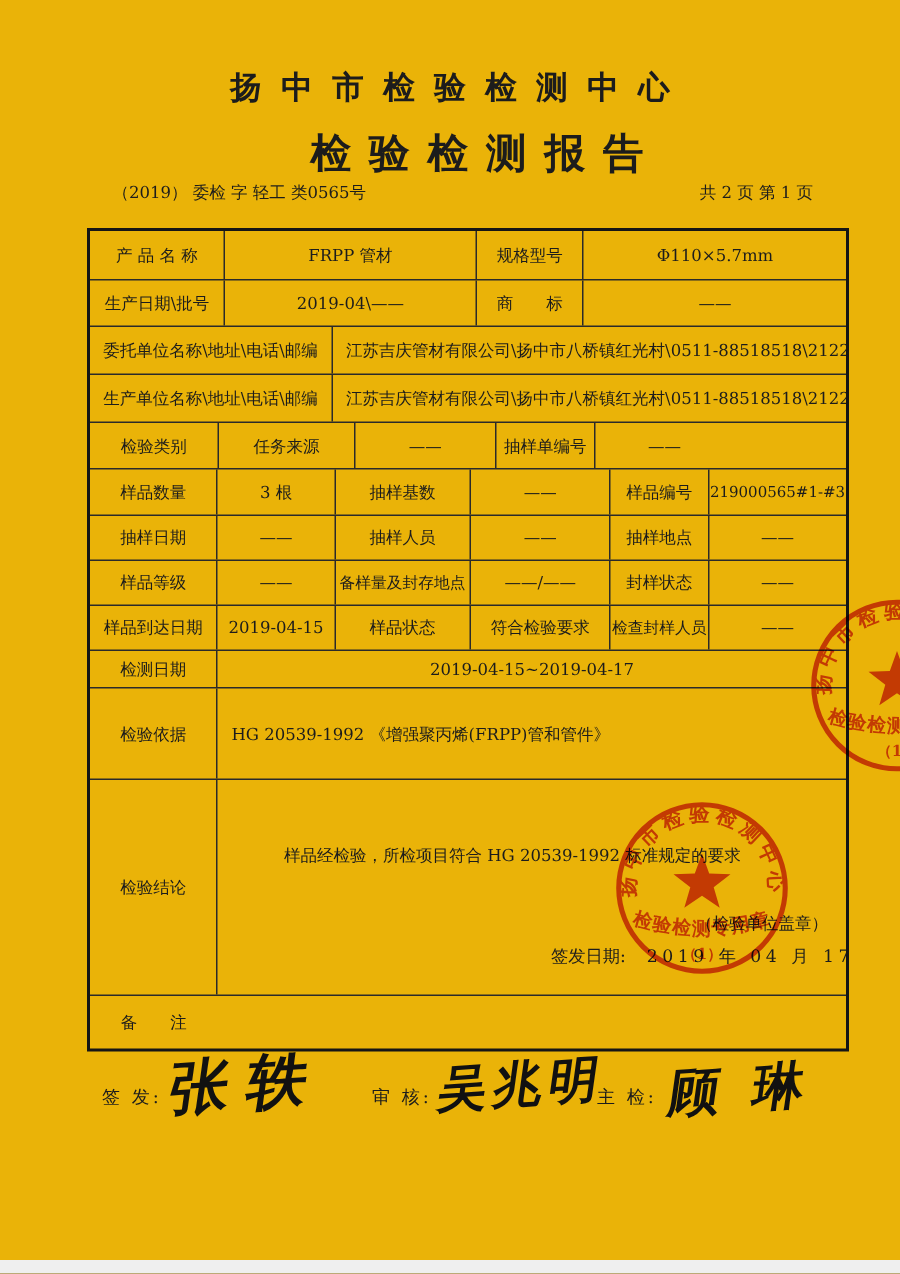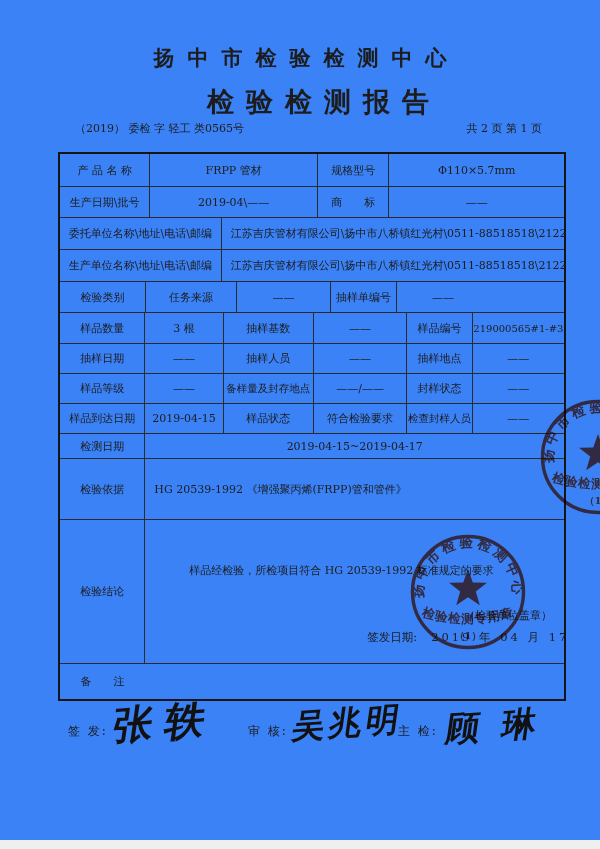--- a/index.html
+++ b/index.html
@@ -1,18 +1,18 @@
 <!DOCTYPE html>
 <html><head>
 <meta charset="utf-8">
 <style>
   html,body{margin:0;padding:0;background:#888;}
   .page{
     position:relative;width:600px;height:849px;margin:0 auto;
-    background:#3b82f6;overflow:hidden;
+    background:#eab308;overflow:hidden;
     font-family:"DejaVu Serif","Liberation Serif",serif;
     color:#1c1c1c;
   }
   .org-title{
     position:absolute;top:44px;left:0;width:100%;text-align:center;
     font-size:21px;font-weight:bold;letter-spacing:13px;text-indent:13px;
     white-space:pre;
   }
   .report-title{
     position:absolute;top:84px;left:0;width:100%;text-align:center;

